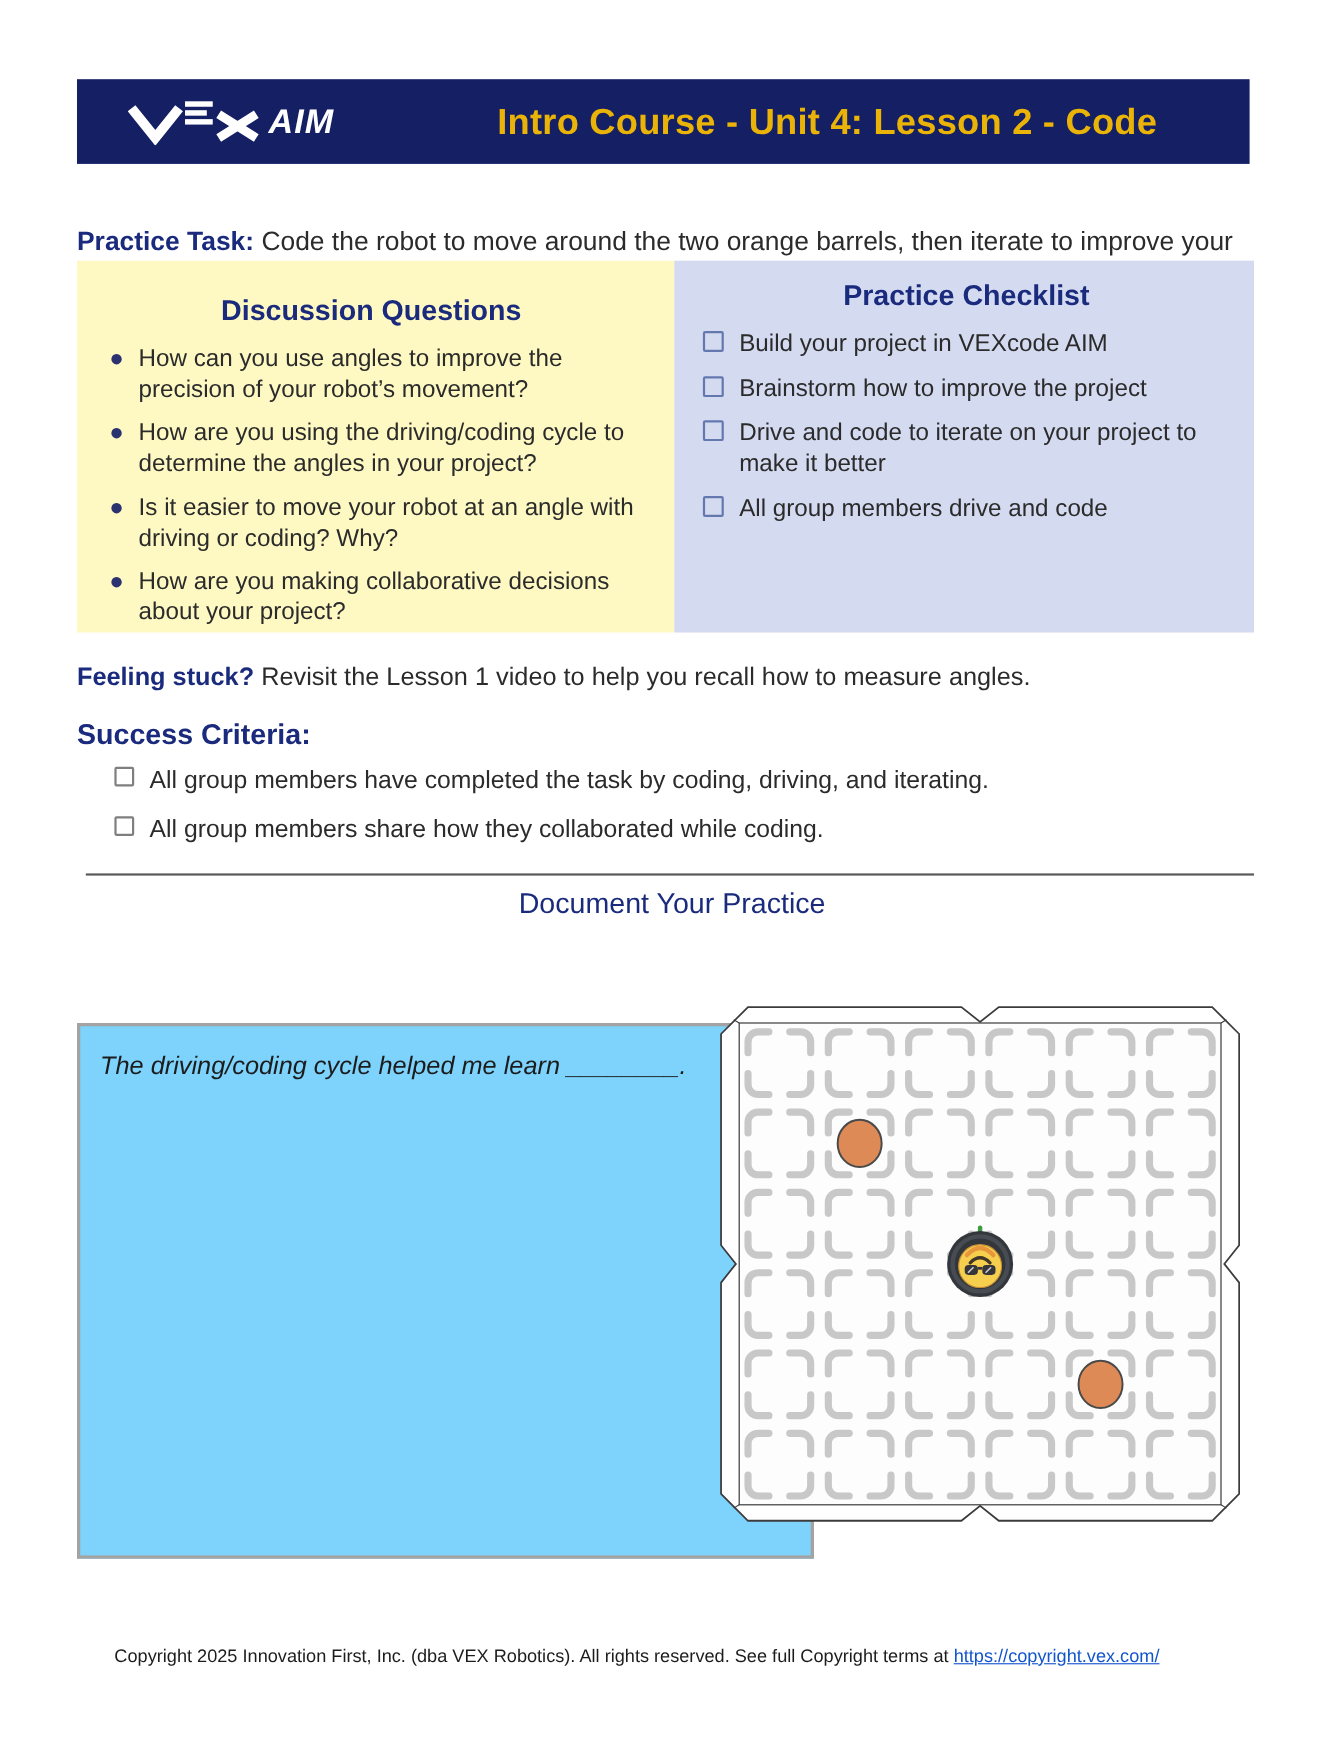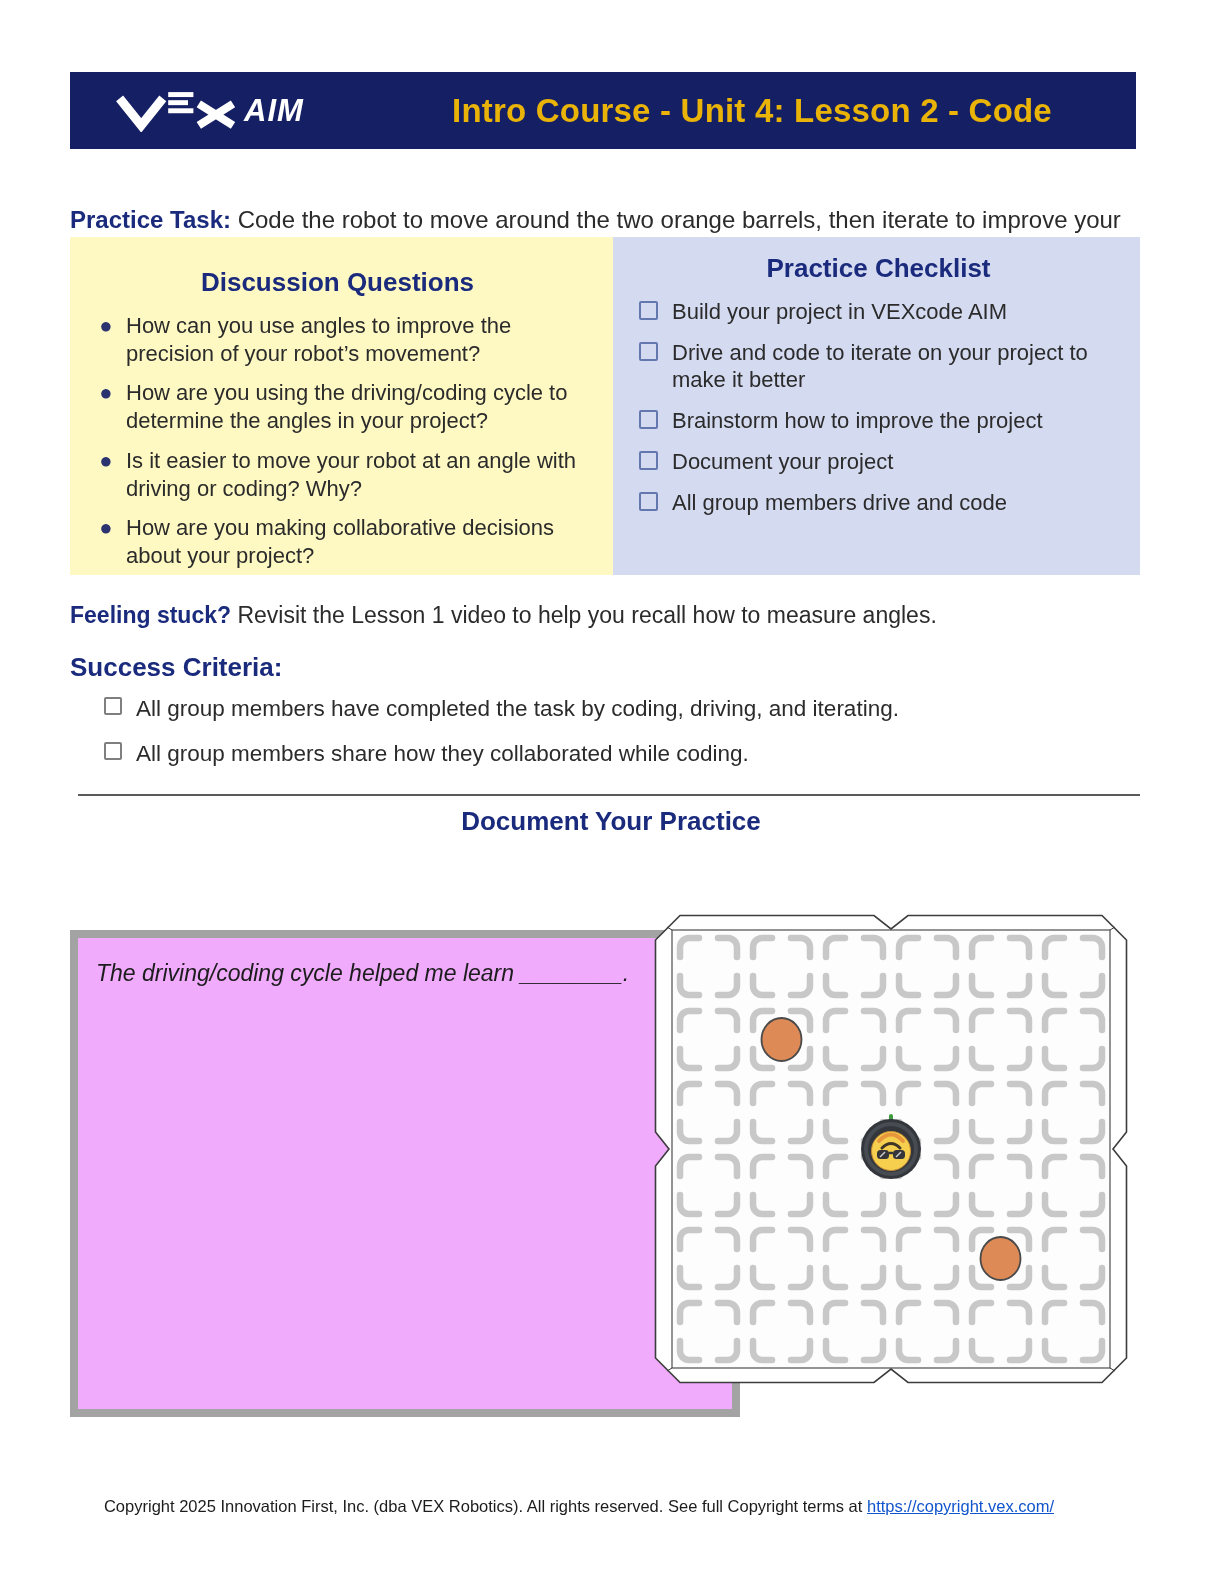--- a/index.html
+++ b/index.html
@@ -33,24 +33,24 @@
   
   .feeling { position:absolute; left:70px; top:602px; width:1090px; font-size:23px; }
   .feeling b { color:#1a2a7c; }
   
   .success-title { position:absolute; left:70px; top:652px; color:#1a2a7c; font-weight:bold; font-size:26px; }
   .success-list { position:absolute; left:104px; top:695px; list-style:none; }
   .success-list li { display:flex; font-size:22.5px; line-height:1.2; margin-bottom:18px; }
   .gray-box { flex:0 0 18px; width:18px; height:18px; border:2px solid #7f7f7f; border-radius:2px; margin:2px 14px 0 0; }
   
   .divider { position:absolute; left:78px; top:794px; width:1062px; border-top:2px solid #5a5a5a; }
-  .dyp-title { position:absolute; left:0; top:806px; width:1222px; text-align:center; color:#1a2a7c; font-weight:bold; font-size:26px; }
+  .dyp-title { position:absolute; left:0; top:806px; width:1222px; text-align:center; color:#1a2a7c; font-weight:normal; font-size:26px; }
   .dyp-intro { position:absolute; left:70px; top:846px; width:1070px; font-size:23px; line-height:1.28; }
   
-  .answer-box { position:absolute; left:70px; top:930px; width:670px; height:487px; border:8px solid #a3a3a3; background:#f0abfc; padding:22px 18px; }
+  .answer-box { position:absolute; left:70px; top:930px; width:670px; height:487px; border:3px solid #a3a3a3; background:#7dd3fc; padding:22px 18px; }
   .answer-prompt { font-style:italic; font-size:23px; color:#1c1c1c; }
   
   .field-wrap { position:absolute; left:654px; top:914px; width:474px; height:470px; }
   
   .footer { position:absolute; left:0; top:1497px; width:1158px; text-align:center; font-size:16.5px; color:#1c1c1c; }
   .footer a { color:#1155cc; text-decoration:underline; }
 </style>
 </head>
 <body>
 
@@ -99,29 +99,25 @@
     </div>
     <div class="panel-right">
       <div class="panel-title">Practice Checklist</div>
       <ul class="chk-list">
         <li>
             <span class="chk-box"></span>
             <span>Build your project in VEXcode AIM</span>
           </li>
         <li>
             <span class="chk-box"></span>
+            <span>Brainstorm how to improve the project</span>
+          </li>
+        <li>
+            <span class="chk-box"></span>
             <span>Drive and code to iterate on your project to make it better</span>
-          </li>
-        <li>
-            <span class="chk-box"></span>
-            <span>Brainstorm how to improve the project</span>
-          </li>
-        <li>
-            <span class="chk-box"></span>
-            <span>Document your project</span>
           </li>
         <li>
             <span class="chk-box"></span>
             <span>All group members drive and code</span>
           </li>
       </ul>
     </div>
   </div>
 
   <p class="feeling">

